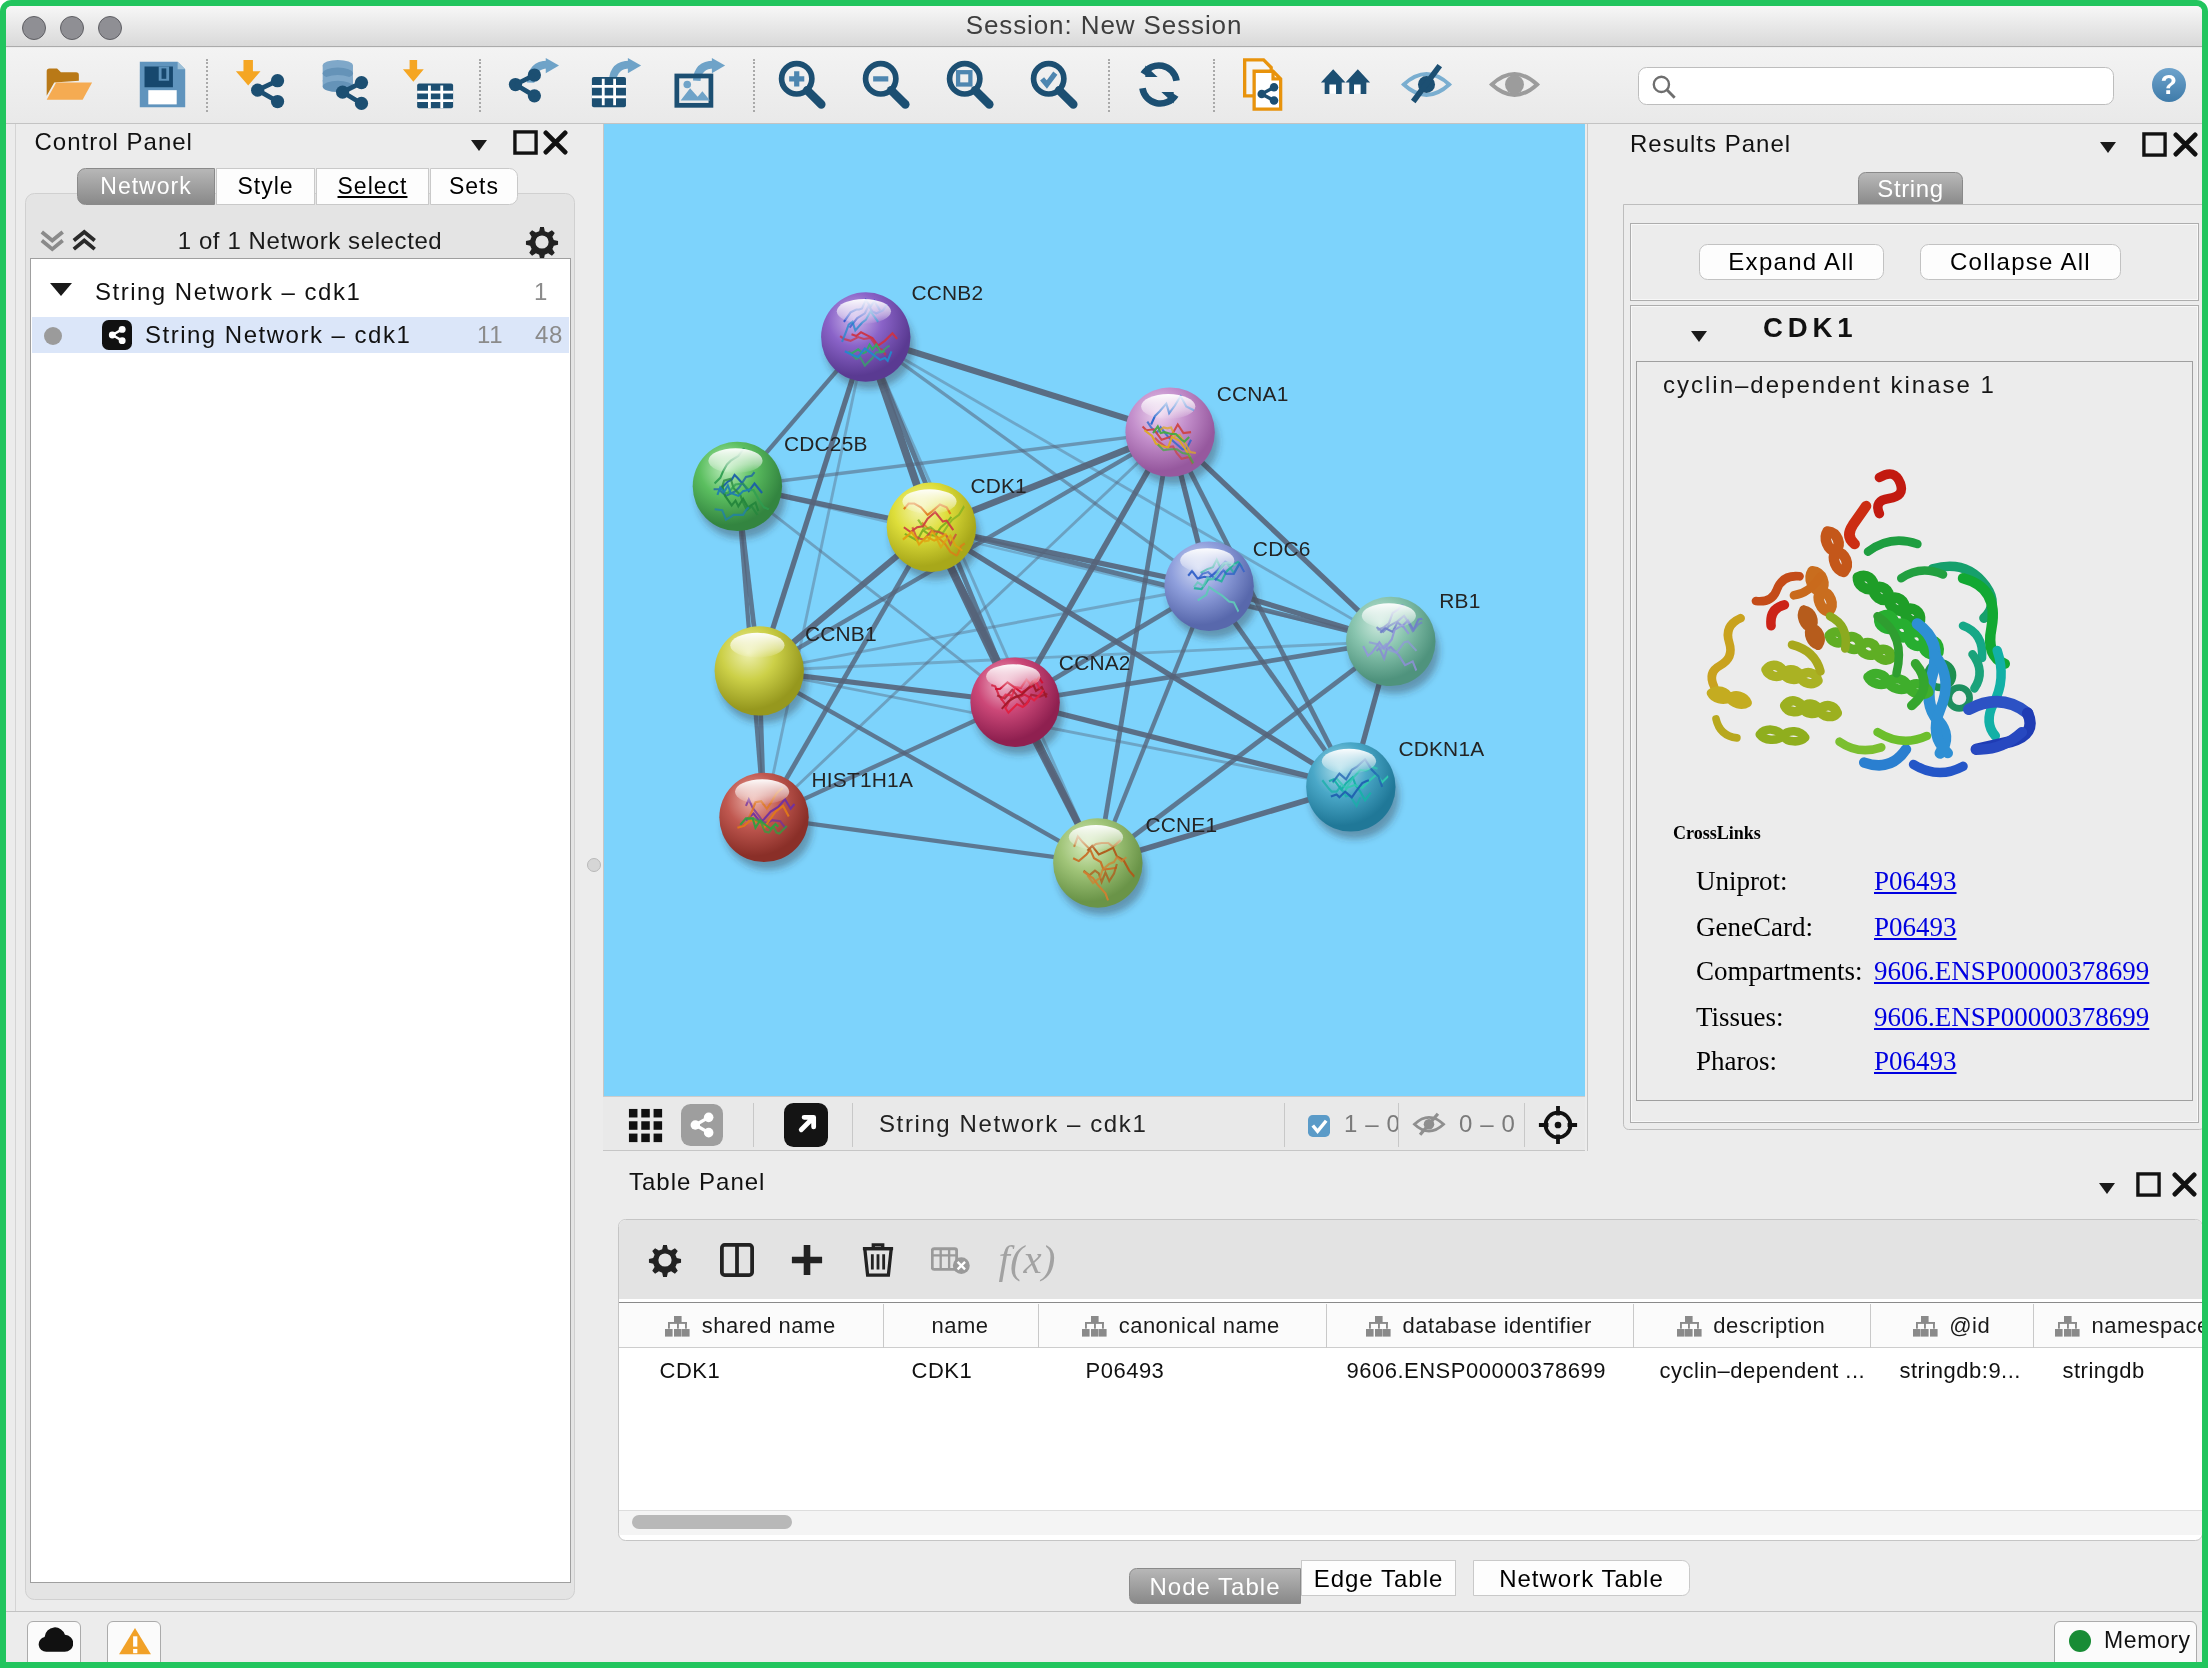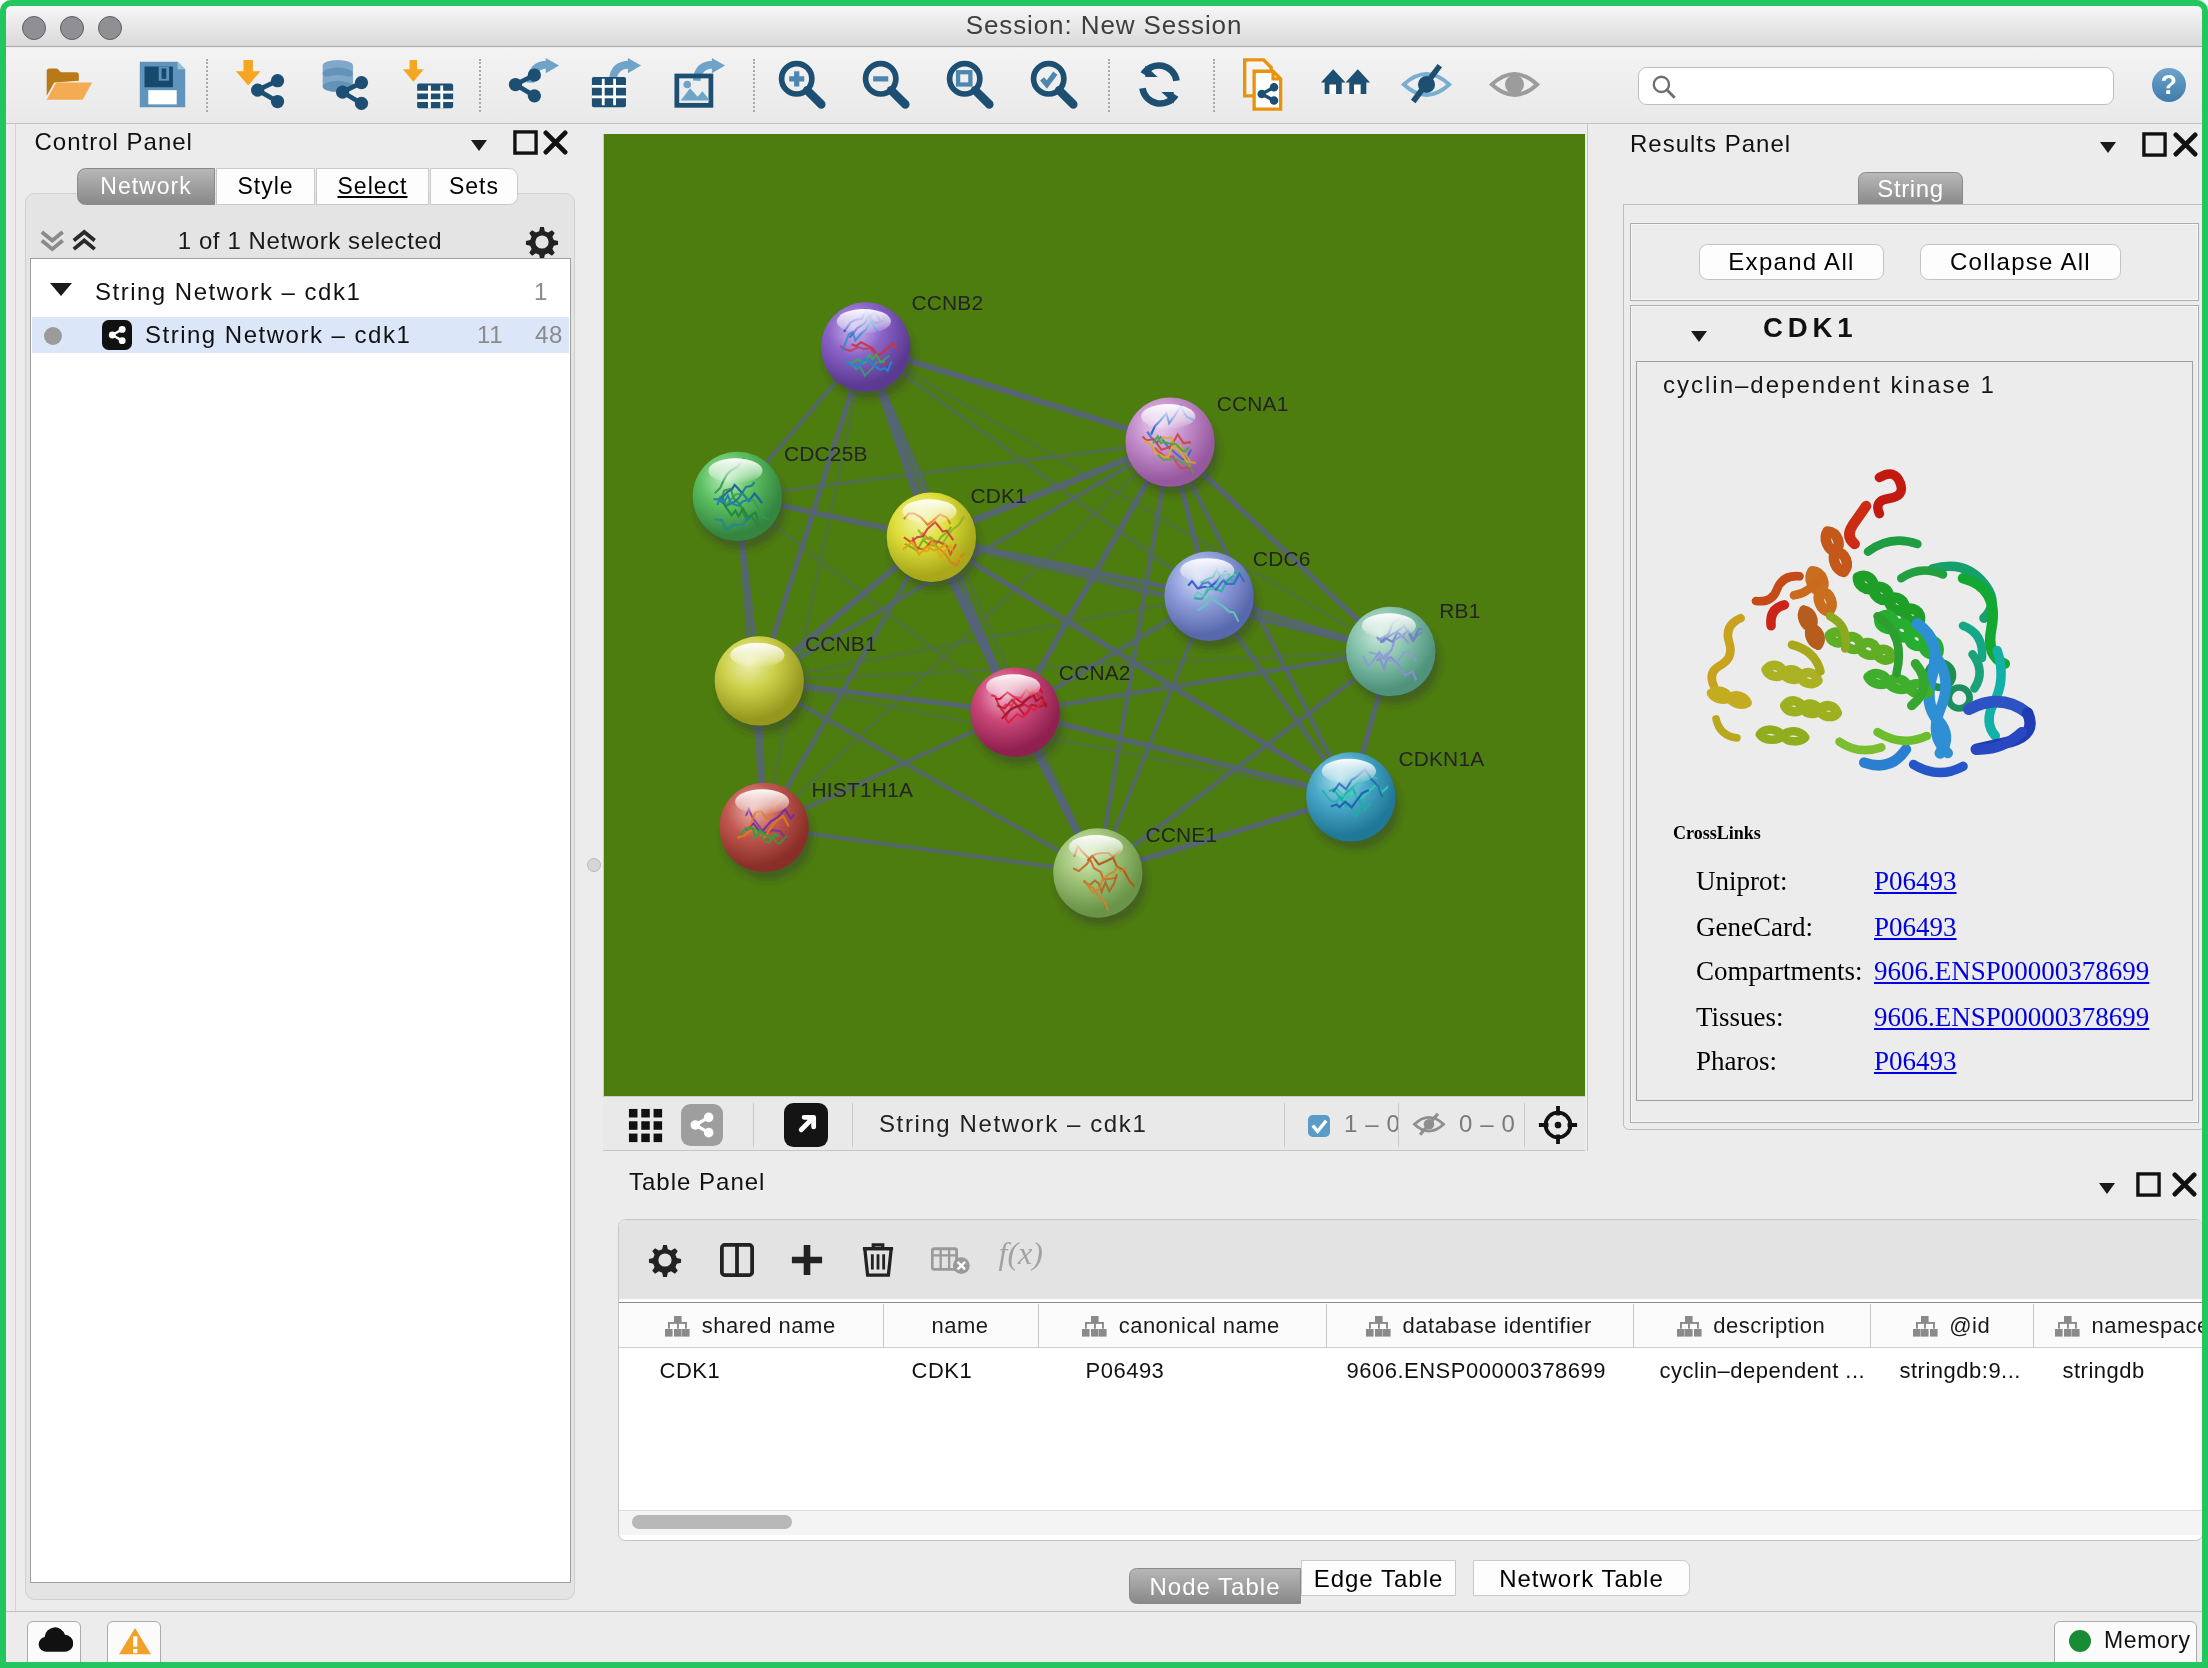--- a/index.html
+++ b/index.html
@@ -18,21 +18,21 @@
 .tsep{position:absolute;top:11.4px;height:53px;width:0;border-left:2.9px dotted #a9a9a9;}
 .ticon{position:absolute;top:9.5px;}
 
 .cp-title{position:absolute;left:28.5px;top:122px;font-size:24px;color:#111;letter-spacing:1px;}
 .ptri{display:inline-block;width:0;height:0;border-left:8.6px solid transparent;border-right:8.6px solid transparent;border-top:11.4px solid #1a1a1a;}
 .tabbtn{position:absolute;top:162px;height:37px;font-size:23px;text-align:center;background:#fdfdfd;border:1px solid #c9c9c9;color:#000;line-height:35px;z-index:3;letter-spacing:1px;}
 .tabsel{background:linear-gradient(#b7b7b7,#898989);color:#fff;border:1px solid #8a8a8a;}
 .cp-box{position:absolute;left:19px;top:187px;width:550px;height:1407px;background:#e4e4e4;border:1px solid #d0d0d0;border-radius:9.5px;}
 .cp-list{position:absolute;left:24px;top:252px;width:541px;height:1325px;background:#fff;border:1px solid #9f9f9f;}
 
-.canvas{position:absolute;left:597px;top:118px;width:982px;height:1084px;background:#4d7c0f;border-left:1px solid #c6c6c6;margin-top:10px;}
+.canvas{position:absolute;left:597px;top:118px;width:982px;height:1084px;background:#7dd3fc;border-left:1px solid #c6c6c6;}
 .nettb{position:absolute;left:597px;top:1090px;width:982px;height:55px;background:#e9e9e9;border-top:1px solid #cccccc;border-bottom:1px solid #c6c6c6;}
 
 .rp{position:absolute;left:1581px;top:118px;width:628px;height:1488px;background:#ececec;border-left:1px solid #c6c6c6;}
 
 .tp{position:absolute;left:582px;top:1145px;width:1626px;height:460px;background:#ececec;}
 
 .statusbar{position:absolute;left:0;top:1605px;width:100%;height:63px;background:#ececec;border-top:1px solid #c2c2c2;}
 .sbtn{position:absolute;top:8.6px;height:48px;background:#fbfbfb;border:1.9px solid #ababab;border-radius:6px;}
 .serif{font-family:"Liberation Serif",serif;}
 a.lnk{color:#0000e0;text-decoration:underline;}
@@ -748,21 +748,21 @@
           <path d="M4 8 h28 l-3 28 h-22 z" fill="none" stroke="#222" stroke-width="3.5"></path>
           <path d="M2 8 h32 M13 8 v-4 h10 v4" fill="none" stroke="#222" stroke-width="3.5"></path>
           <path d="M12 14 v16 M18 14 v16 M24 14 v16" stroke="#222" stroke-width="3"></path>
         </svg>
       <svg class="abs" style="left:312px;top:25px;" width="40" height="30" viewBox="0 0 42 32">
           <rect x="1" y="4" width="26" height="22" rx="2" fill="none" stroke="#9a9a9a" stroke-width="3"></rect>
           <path d="M1 11 h26 M10 4 v22 M19 4 v22" stroke="#9a9a9a" stroke-width="2.5"></path>
           <circle cx="32" cy="22" r="9" fill="#9a9a9a"></circle>
           <path d="M28 18 l8 8 M36 18 l-8 8" stroke="#fff" stroke-width="2.5"></path>
         </svg>
-      <div class="abs serif" style="left:380px;top:15px;font-size:32px;font-style:italic;color:#a2a2a2;">f(x)</div>
+      <div class="abs serif" style="left:380px;top:15px;font-size:41px;font-style:italic;color:#a2a2a2;">f(x)</div>
 
       <div class="abs" style="left:0px;top:82px;width:100%;height:46px;background:#fbfbfb;border-top:1.9px solid #8a8a8a;border-bottom:1px solid #cdcdcd;"></div>
 
       <div class="abs" style="left:264px;top:84px;width:1px;height:44px;background:#c9c9c9;"></div>
       <div class="abs" style="left:419px;top:84px;width:1px;height:44px;background:#c9c9c9;"></div>
       <div class="abs" style="left:707px;top:84px;width:1px;height:44px;background:#c9c9c9;"></div>
       <div class="abs" style="left:1014px;top:84px;width:1px;height:44px;background:#c9c9c9;"></div>
       <div class="abs" style="left:1251px;top:84px;width:1px;height:44px;background:#c9c9c9;"></div>
       <div class="abs" style="left:1414px;top:84px;width:1px;height:44px;background:#c9c9c9;"></div>
       <div class="hcell" style="left:0px;width:264px;">shared name</div>

